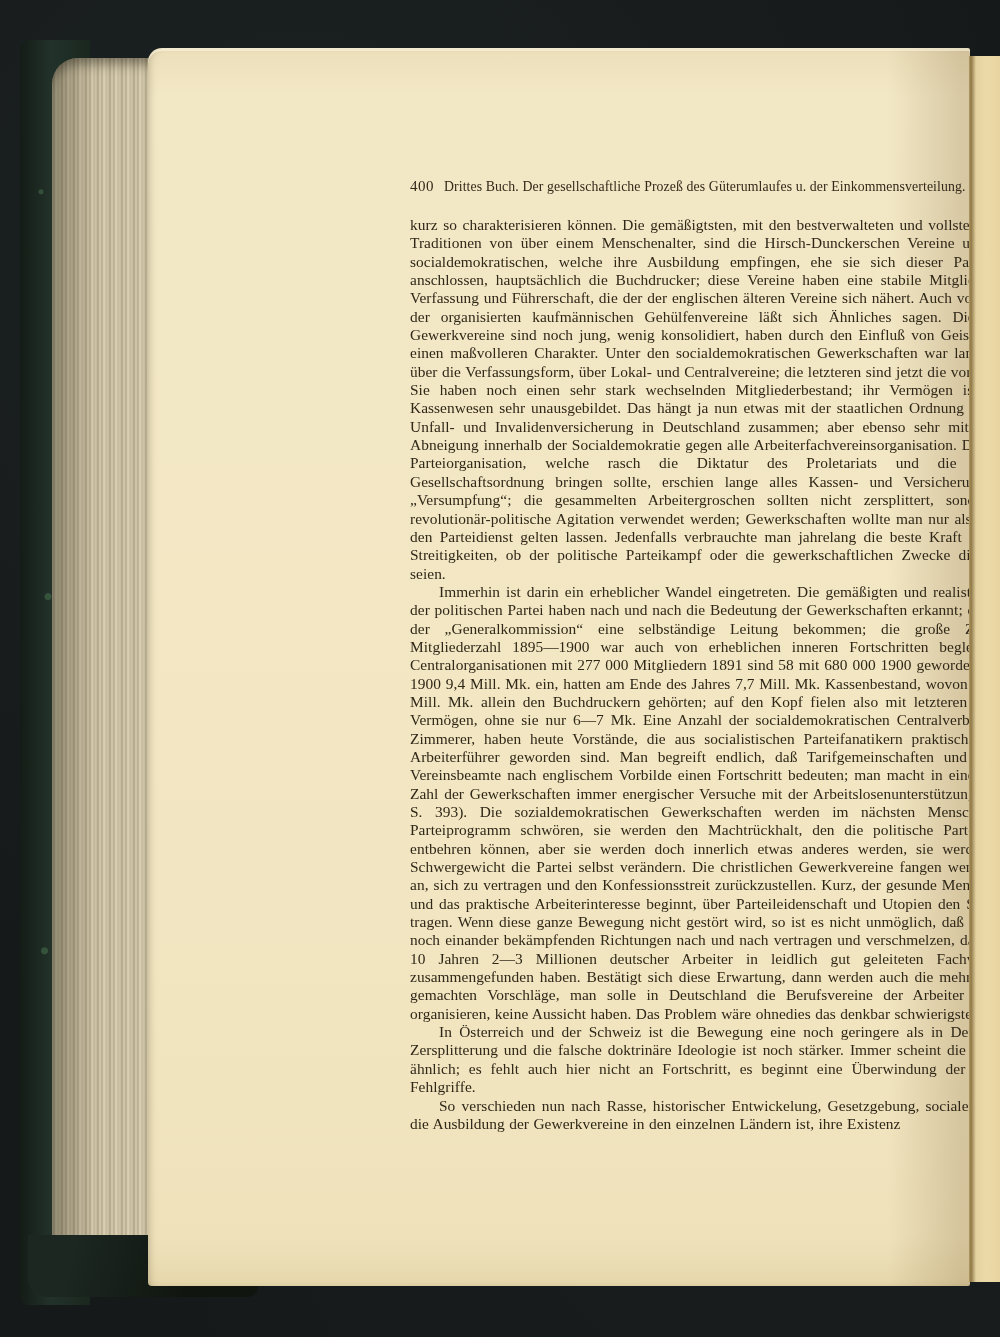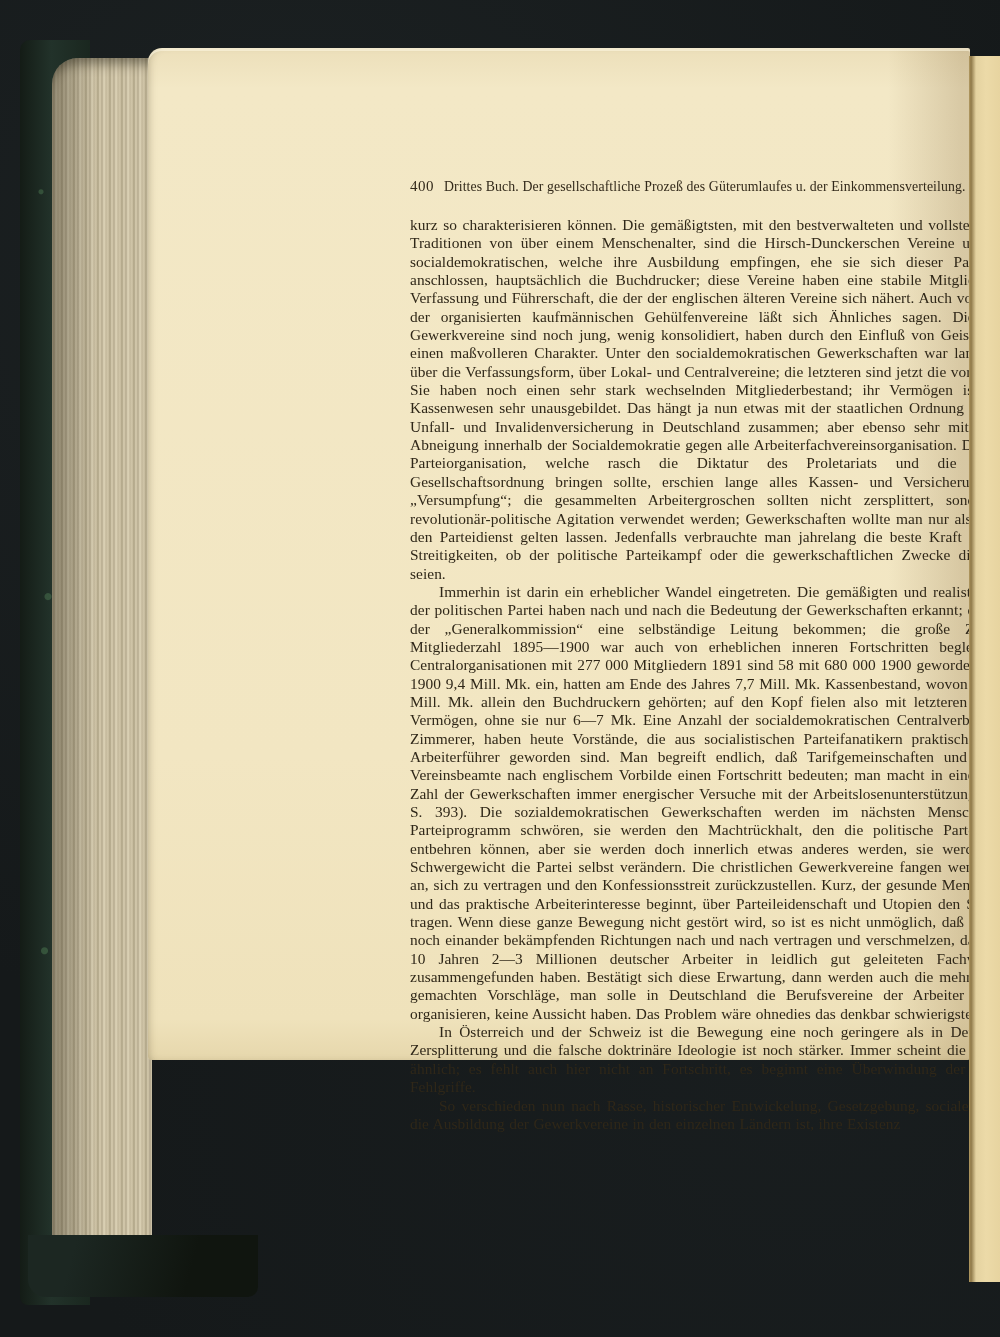--- a/index.html
+++ b/index.html
@@ -50,21 +50,21 @@
         #d8cdb0 0px, #b4a98d 2px, #e0d6ba 4px,
         #c3b89b 6px, #d2c7aa 8px, #aca183 10px, #dbd1b5 12px);
     box-shadow: inset 0 14px 12px -8px rgba(25,22,12,.45),
                 inset 0 -16px 14px -10px rgba(25,22,12,.5);
   }
 
   
   .main-page {
     position: absolute;
     left: 148px; top: 48px;
-    width: 822px; height: 1012px;
+    width: 822px; height: 1238px;
     border-radius: 14px 2px 2px 4px;
     background:
       linear-gradient(90deg, rgba(120,95,50,0) 90%, rgba(120,90,45,.22) 99%),
       linear-gradient(180deg, #ecdfba 0%, #f3e8c6 4%, #f2e6c2 70%, #efe2bb 96%, #e6d7ac 100%);
     box-shadow: inset 0 3px 0 rgba(255,250,230,.55),
                 inset 4px 0 8px -4px rgba(60,50,25,.35);
   }
 
   
   .facing-page {

